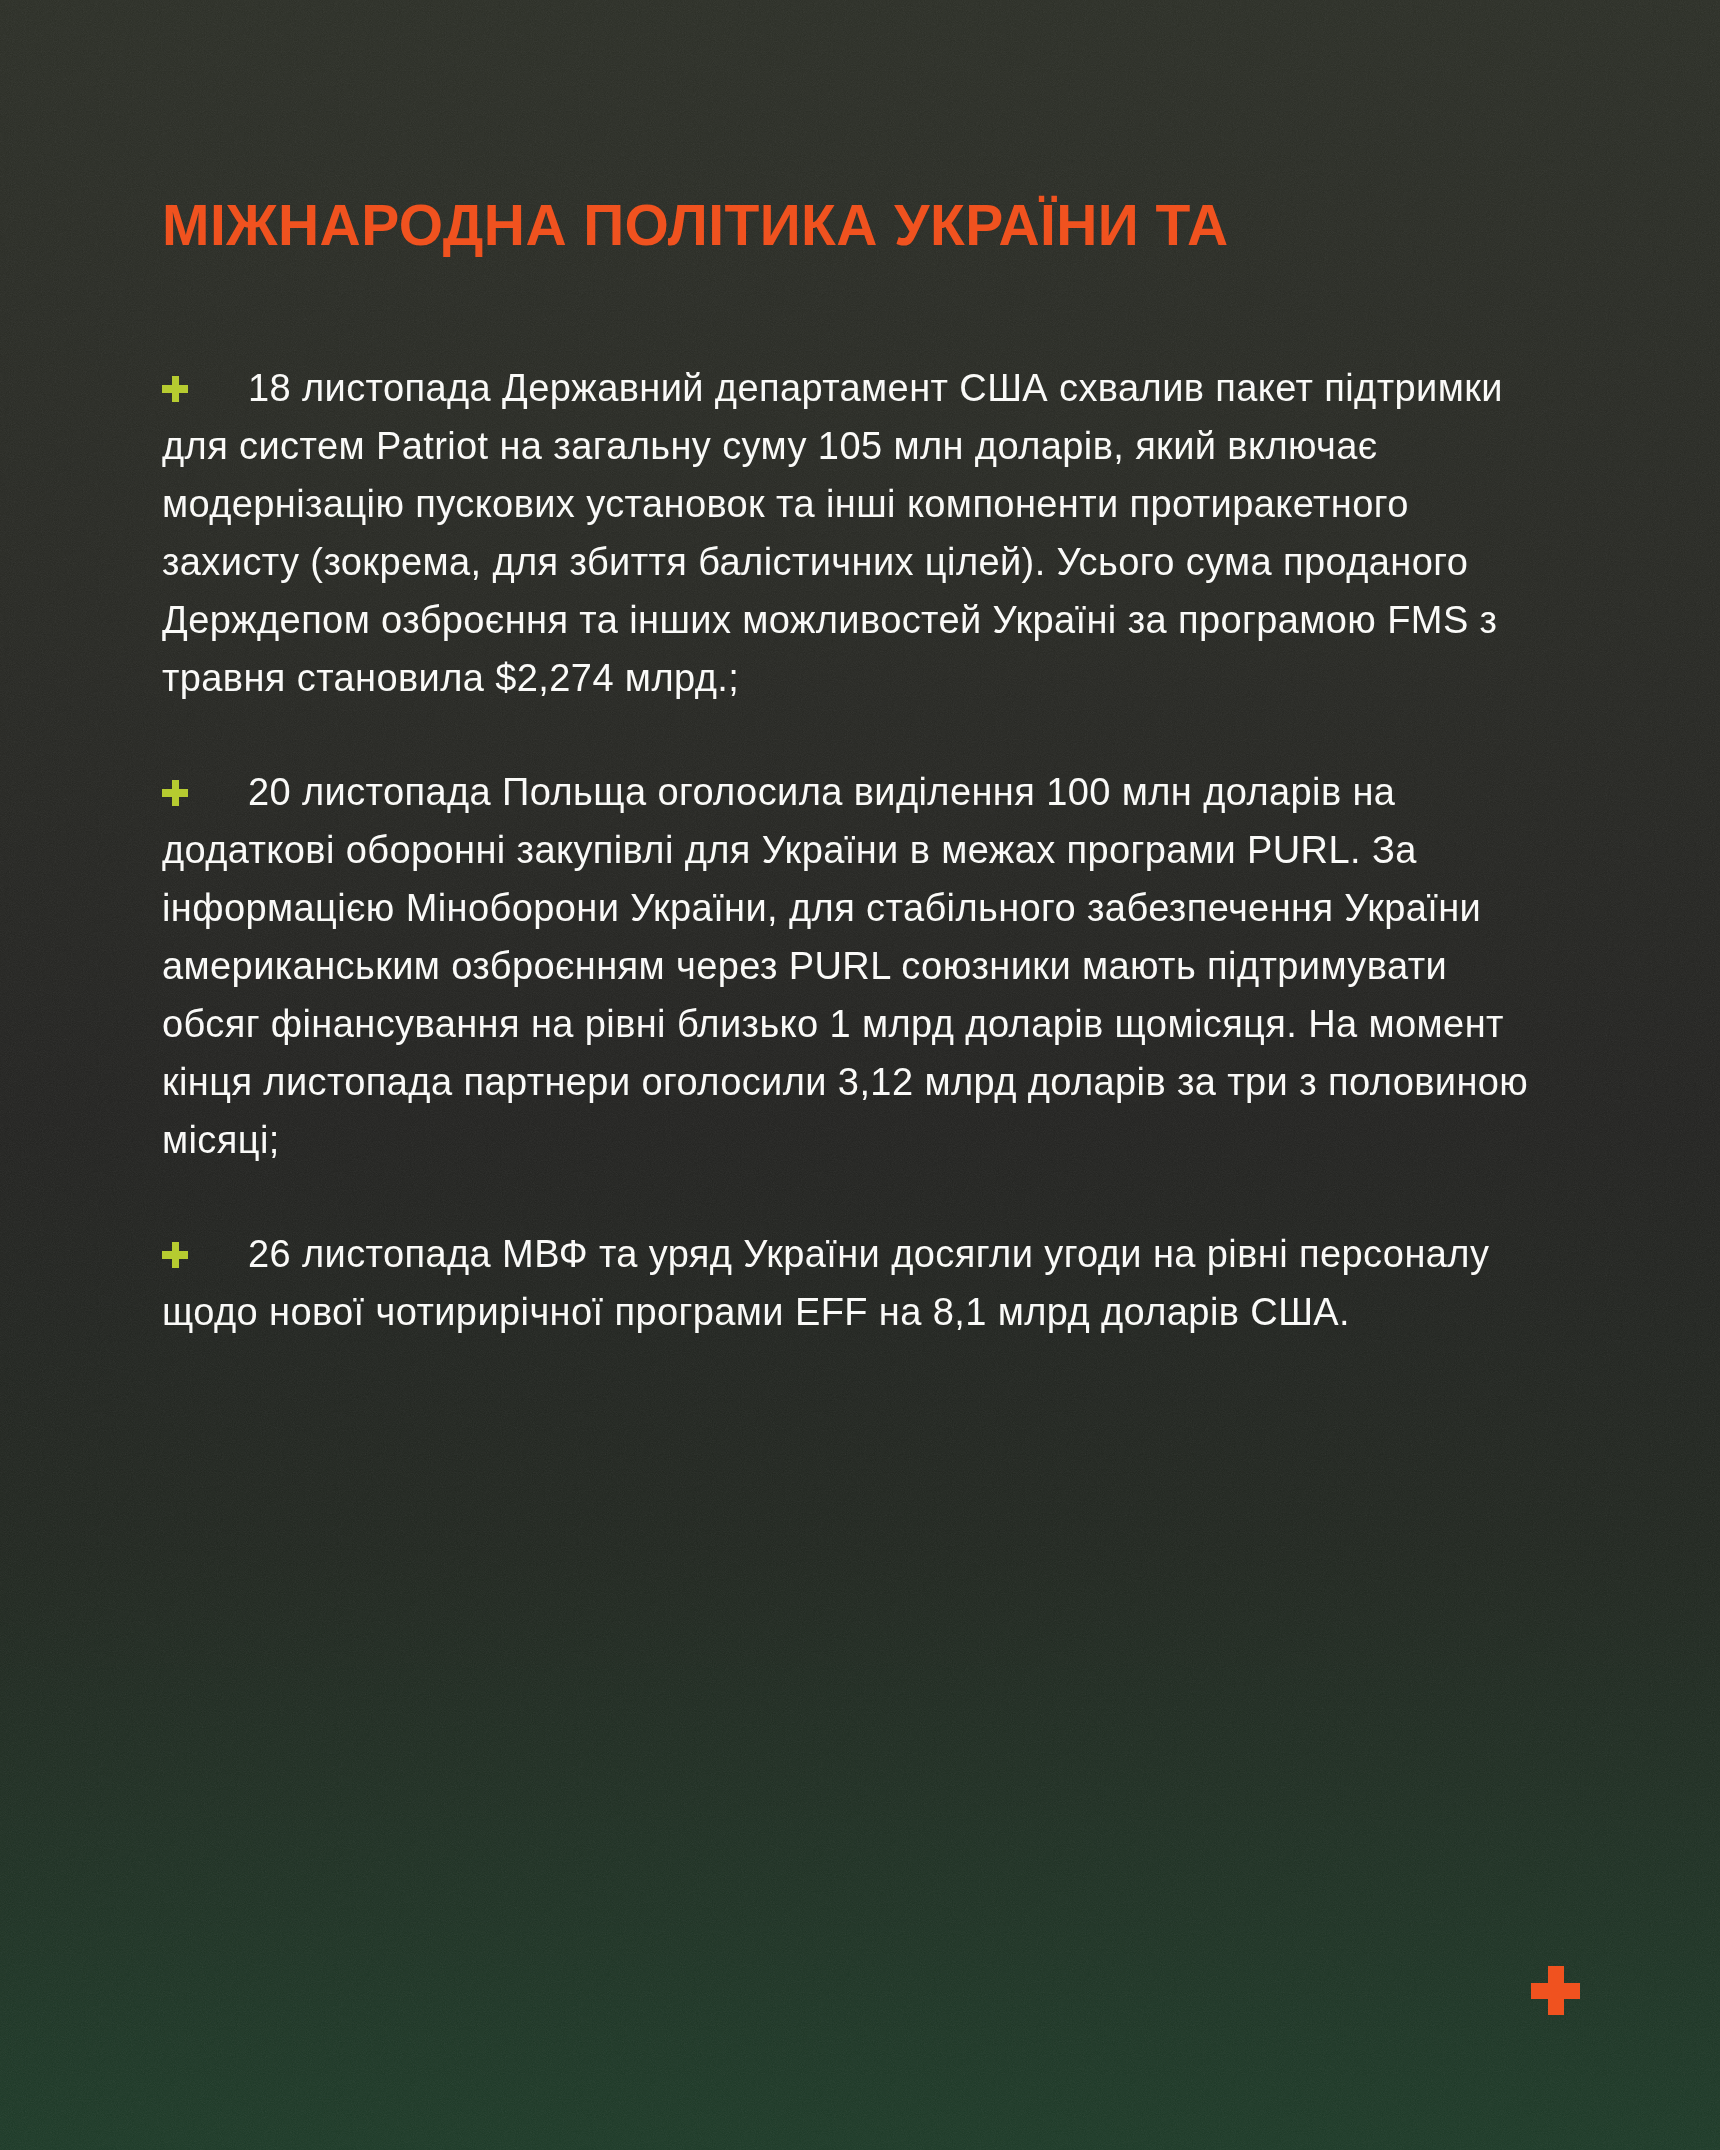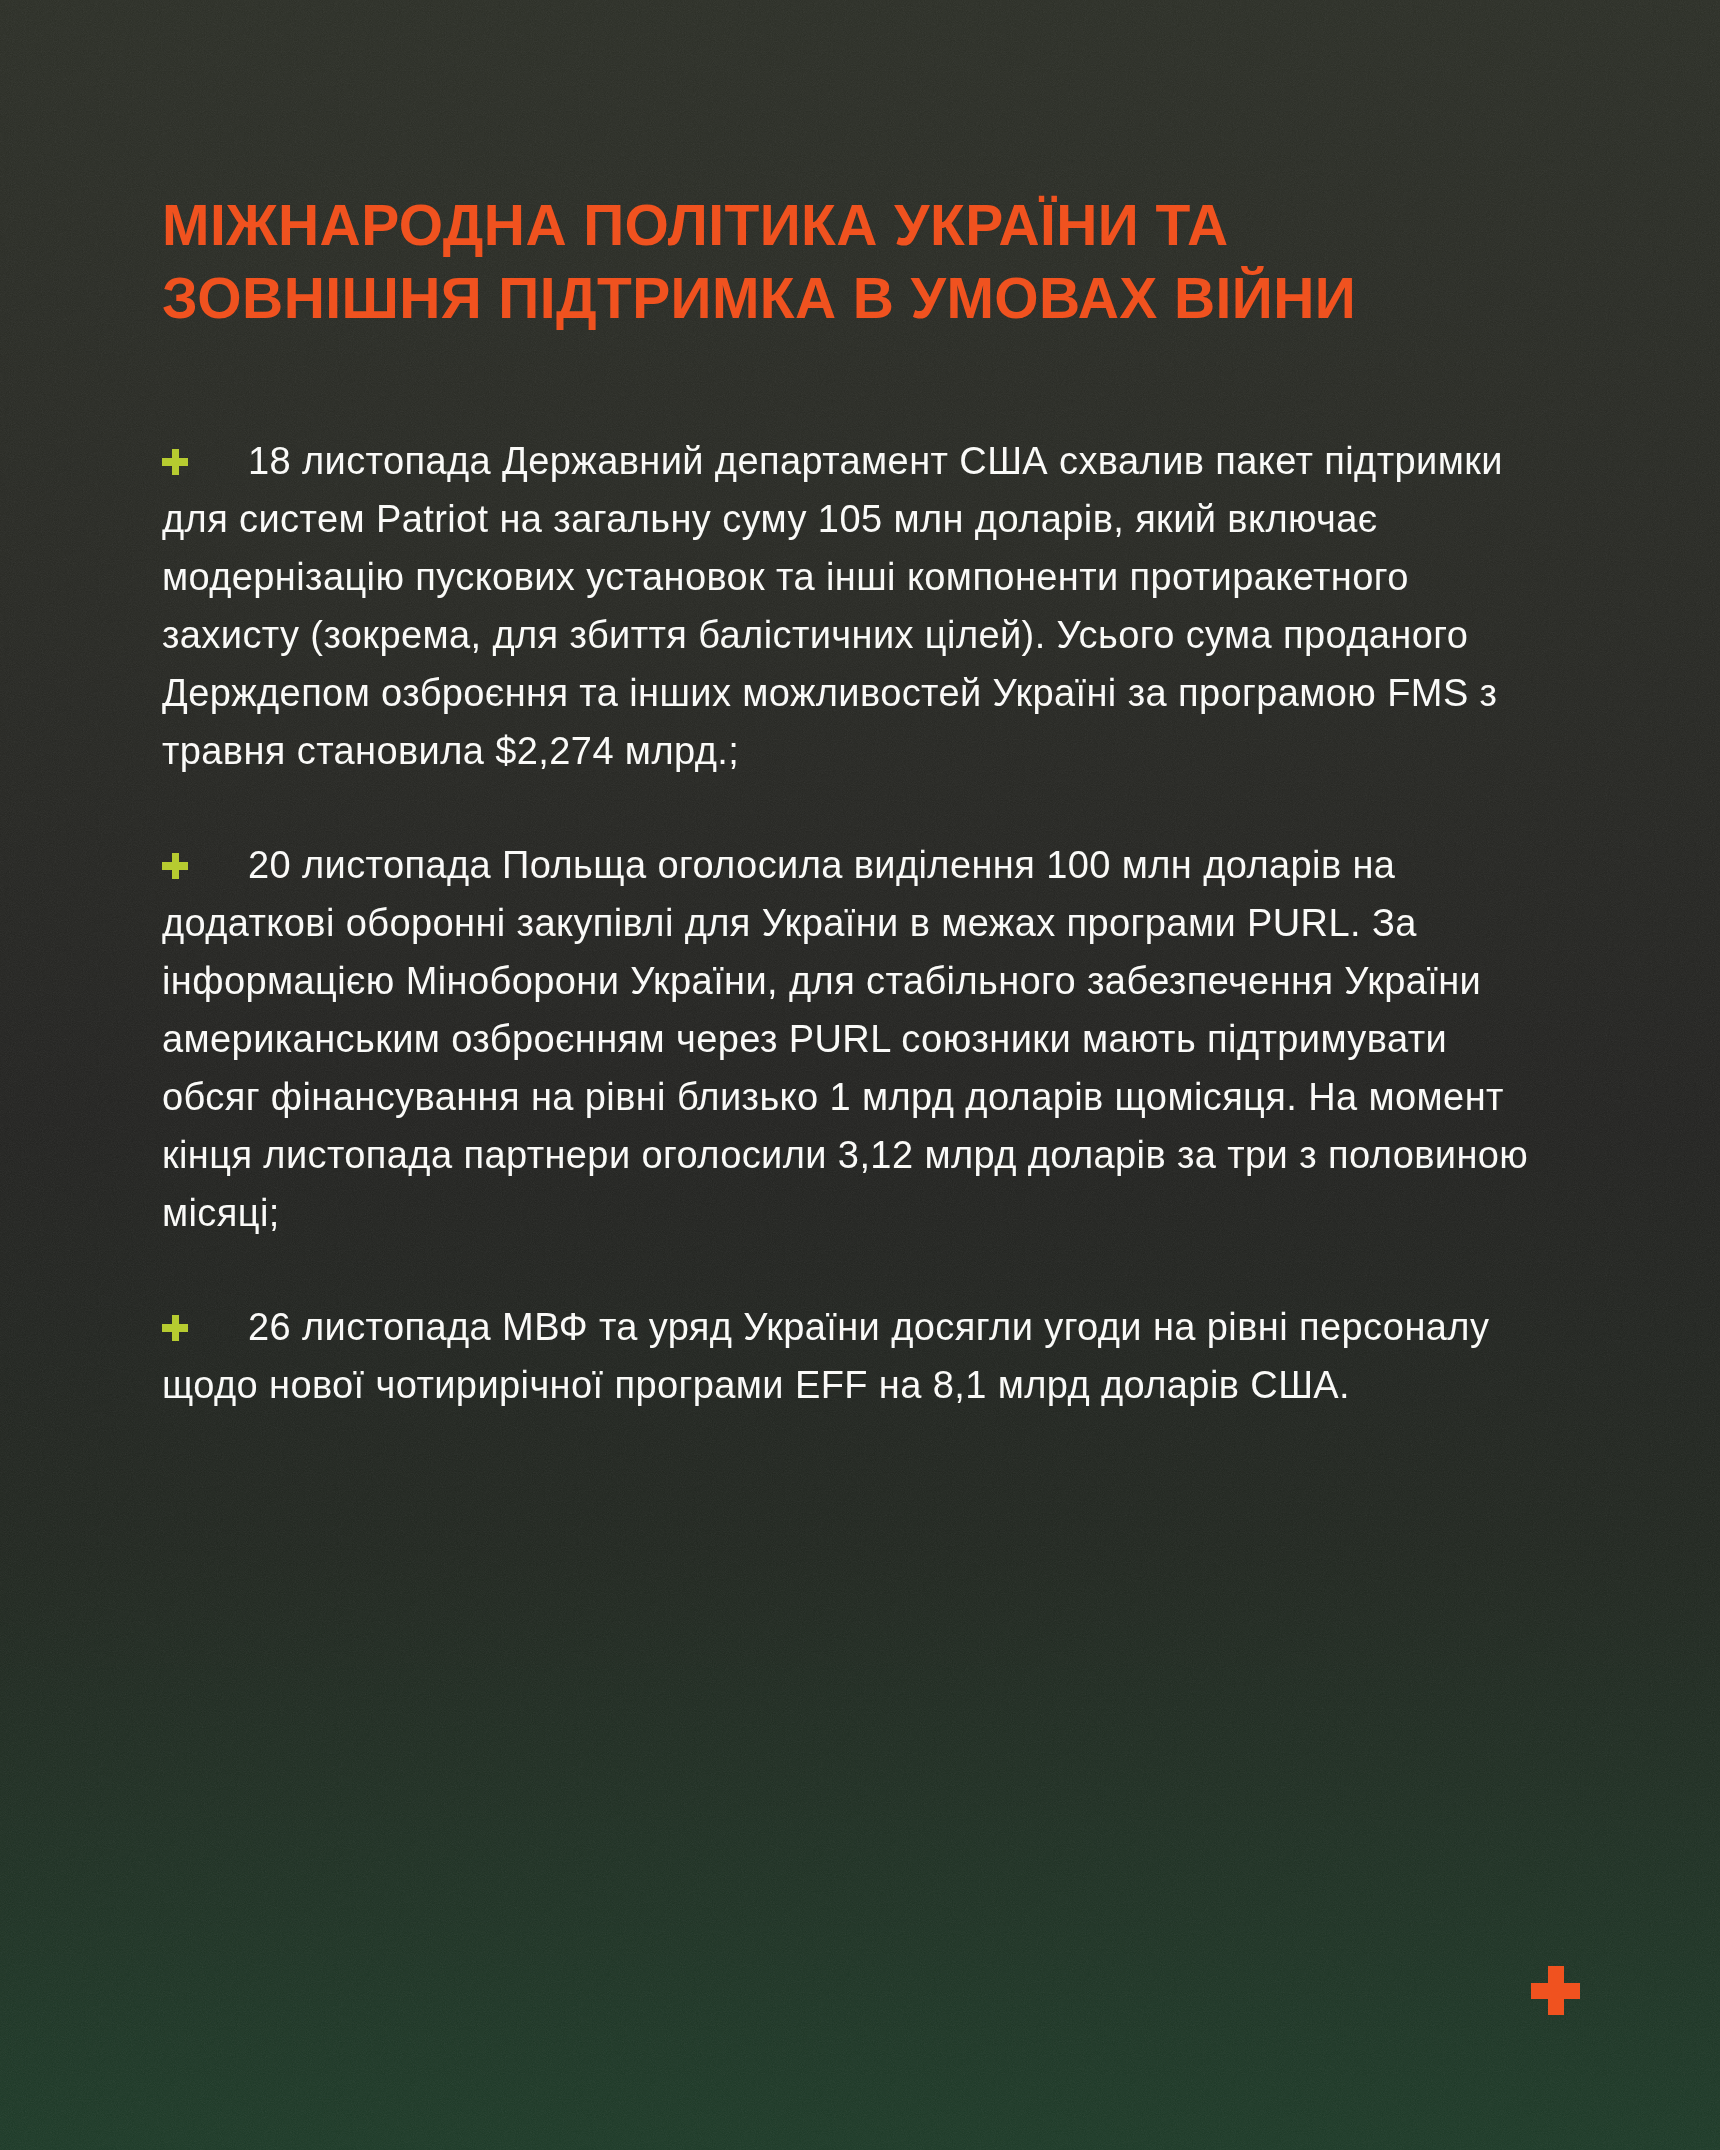--- a/index.html
+++ b/index.html
@@ -121,21 +121,20 @@
         <feFuncA type="linear" slope="0.10" intercept="0"></feFuncA>
       </feComponentTransfer>
     </filter>
     <rect width="2160" height="2700" filter="url(#grain)"></rect>
   </svg>
 
   <div class="content">
 
     <h1 class="title">
       <div class="title-line">МІЖНАРОДНА ПОЛІТИКА УКРАЇНИ ТА</div>
-      <div class="title-line">ЗОВНІШНЯ ПІДТРИМКА В УМОВАХ ВІЙНИ</div>
     </h1>
 
     <div class="bullets">
 
       <p class="bullet">
         <span class="plus-marker"></span>
         <span>18 листопада Державний департамент США схвалив пакет підтримки для систем Patriot на загальну суму 105 млн доларів, який включає модернізацію пускових установок та інші компоненти протиракетного захисту (зокрема, для збиття балістичних цілей). Усього сума проданого Держдепом озброєння та інших можливостей Україні за програмою FMS з травня становила $2,274 млрд.;</span>
       </p>
 
       <p class="bullet">

